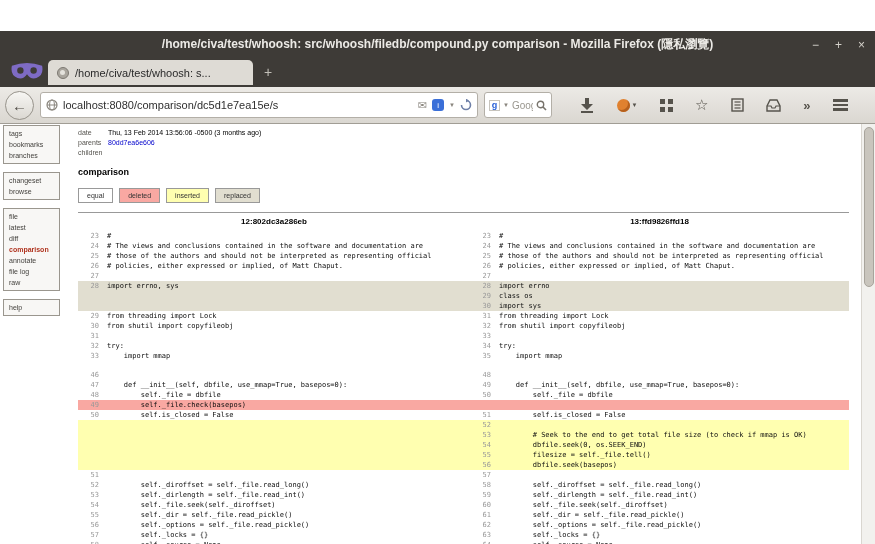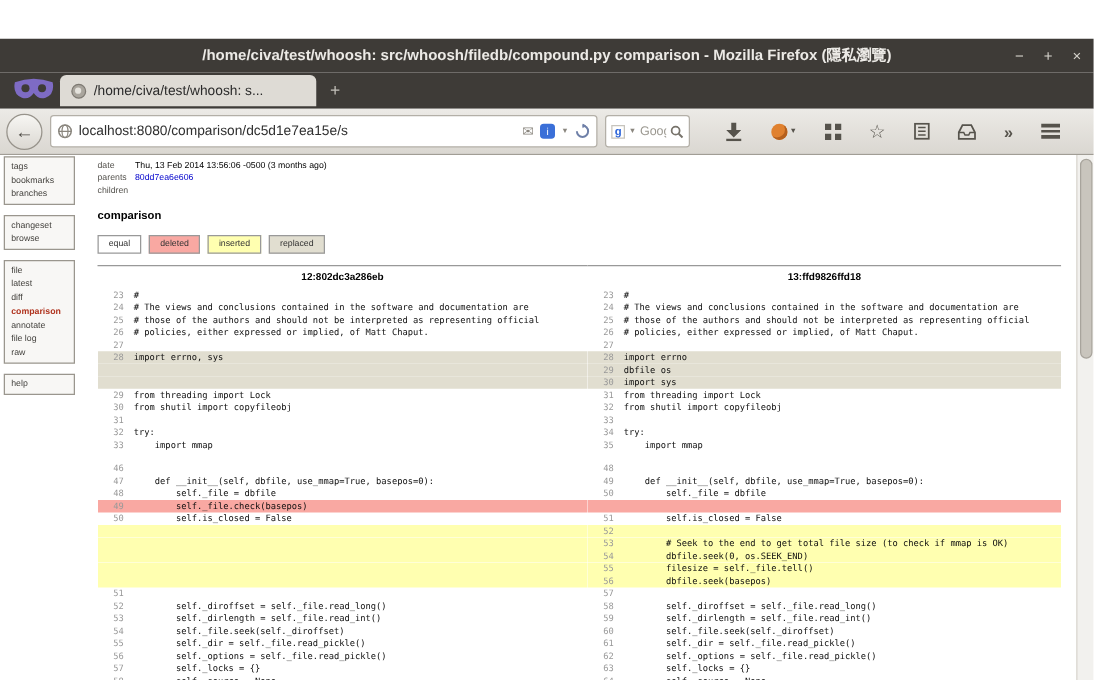--- a/index.html
+++ b/index.html
@@ -255,21 +255,21 @@
             <tr class="diff-replace" style="background: rgb(225, 222, 208);">
               <td class="lineno">28</td>
               <td class="source">import errno, sys</td>
               <td class="lineno">28</td>
               <td class="source">import errno</td>
             </tr>
             <tr class="diff-replace" style="background: rgb(225, 222, 208);">
               <td class="lineno"></td>
               <td class="source"></td>
               <td class="lineno">29</td>
-              <td class="source">dbfile os</td>
+              <td class="source">class os</td>
             </tr>
             <tr class="diff-replace" style="background: rgb(225, 222, 208);">
               <td class="lineno"></td>
               <td class="source"></td>
               <td class="lineno">30</td>
               <td class="source">import sys</td>
             </tr>
             <tr class="diff-equal">
               <td class="lineno">29</td>
               <td class="source">from threading import Lock</td>

